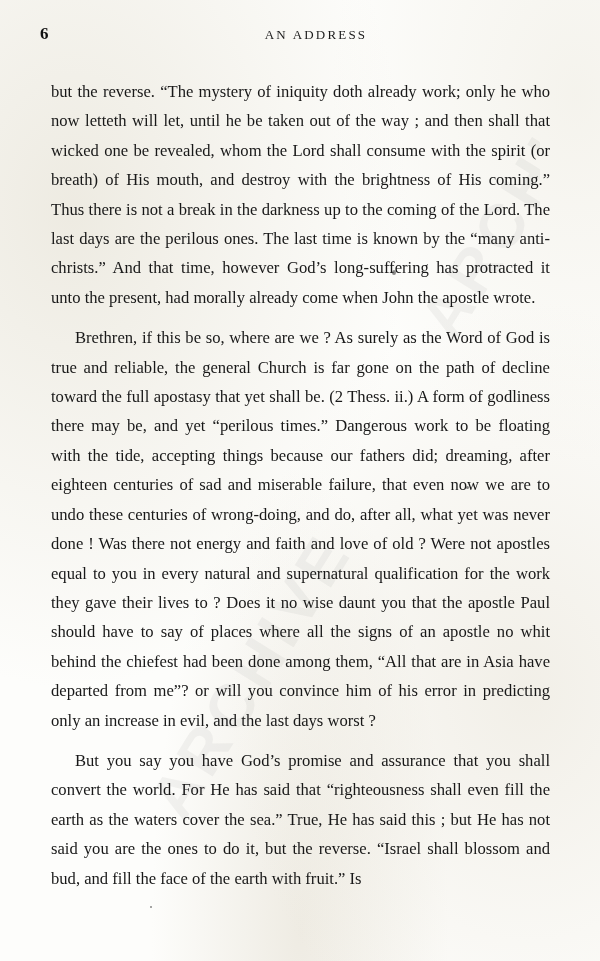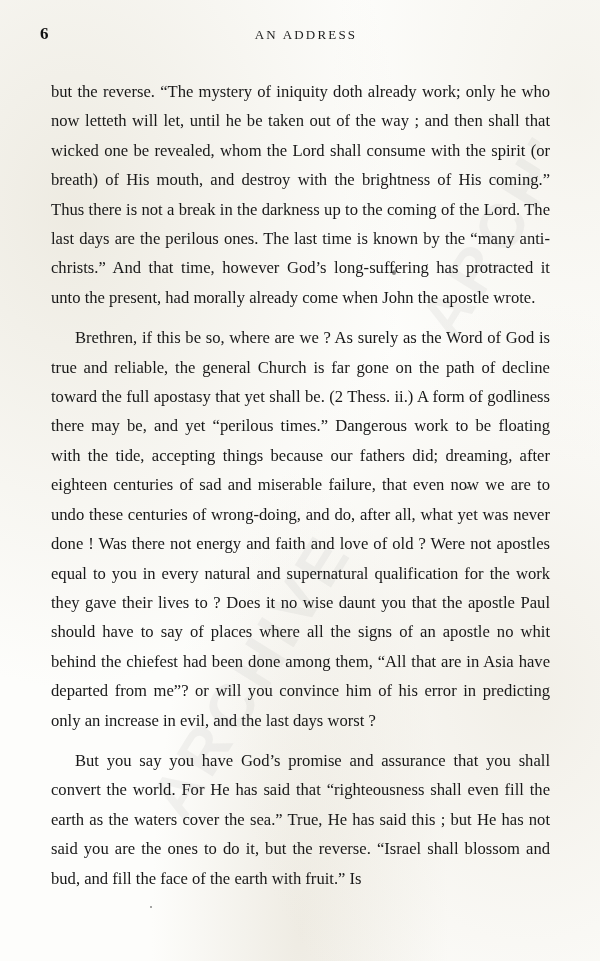--- a/index.html
+++ b/index.html
@@ -49,21 +49,21 @@
     position: absolute;
     left: 0;
     top: 0;
     font-size: 17px;
     font-weight: bold;
     letter-spacing: 0.5px;
     color: #111;
   }
   .running-head {
     position: absolute;
-    left: 6px;
+    left: 16px;
     top: 3px;
     width: 520px;
     text-align: center;
     font-size: 13px;
     letter-spacing: 2.2px;
     color: #1c1c1c;
     font-variant: small-caps;
     text-transform: uppercase;
   }
 

